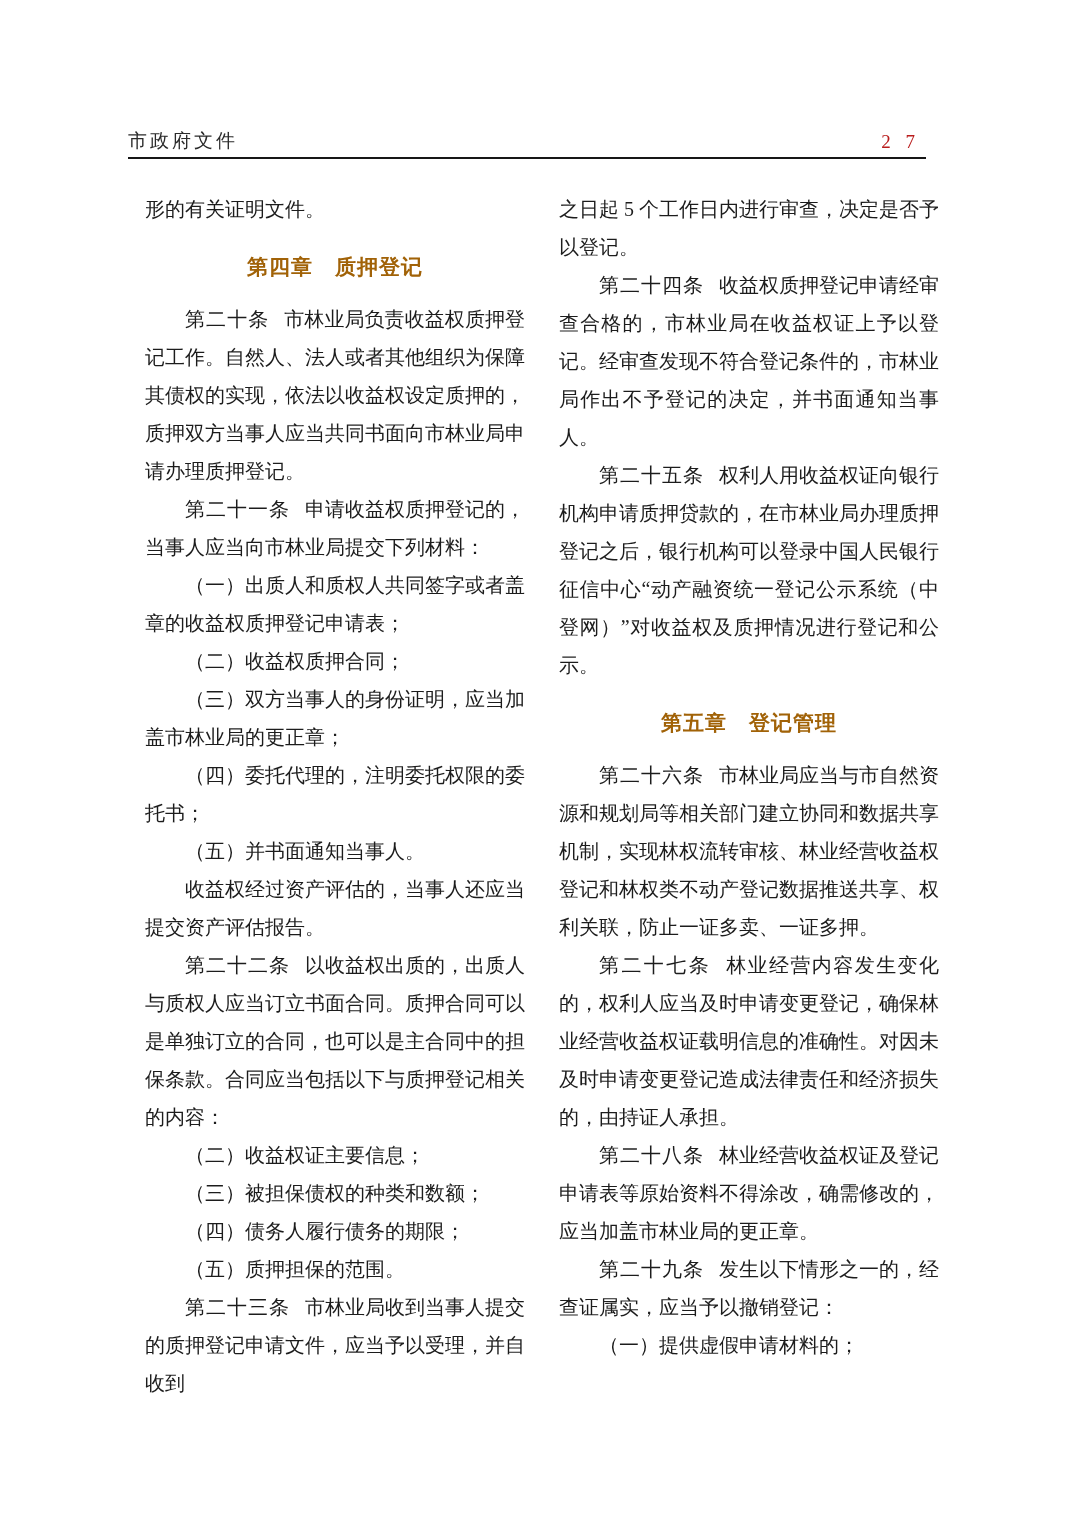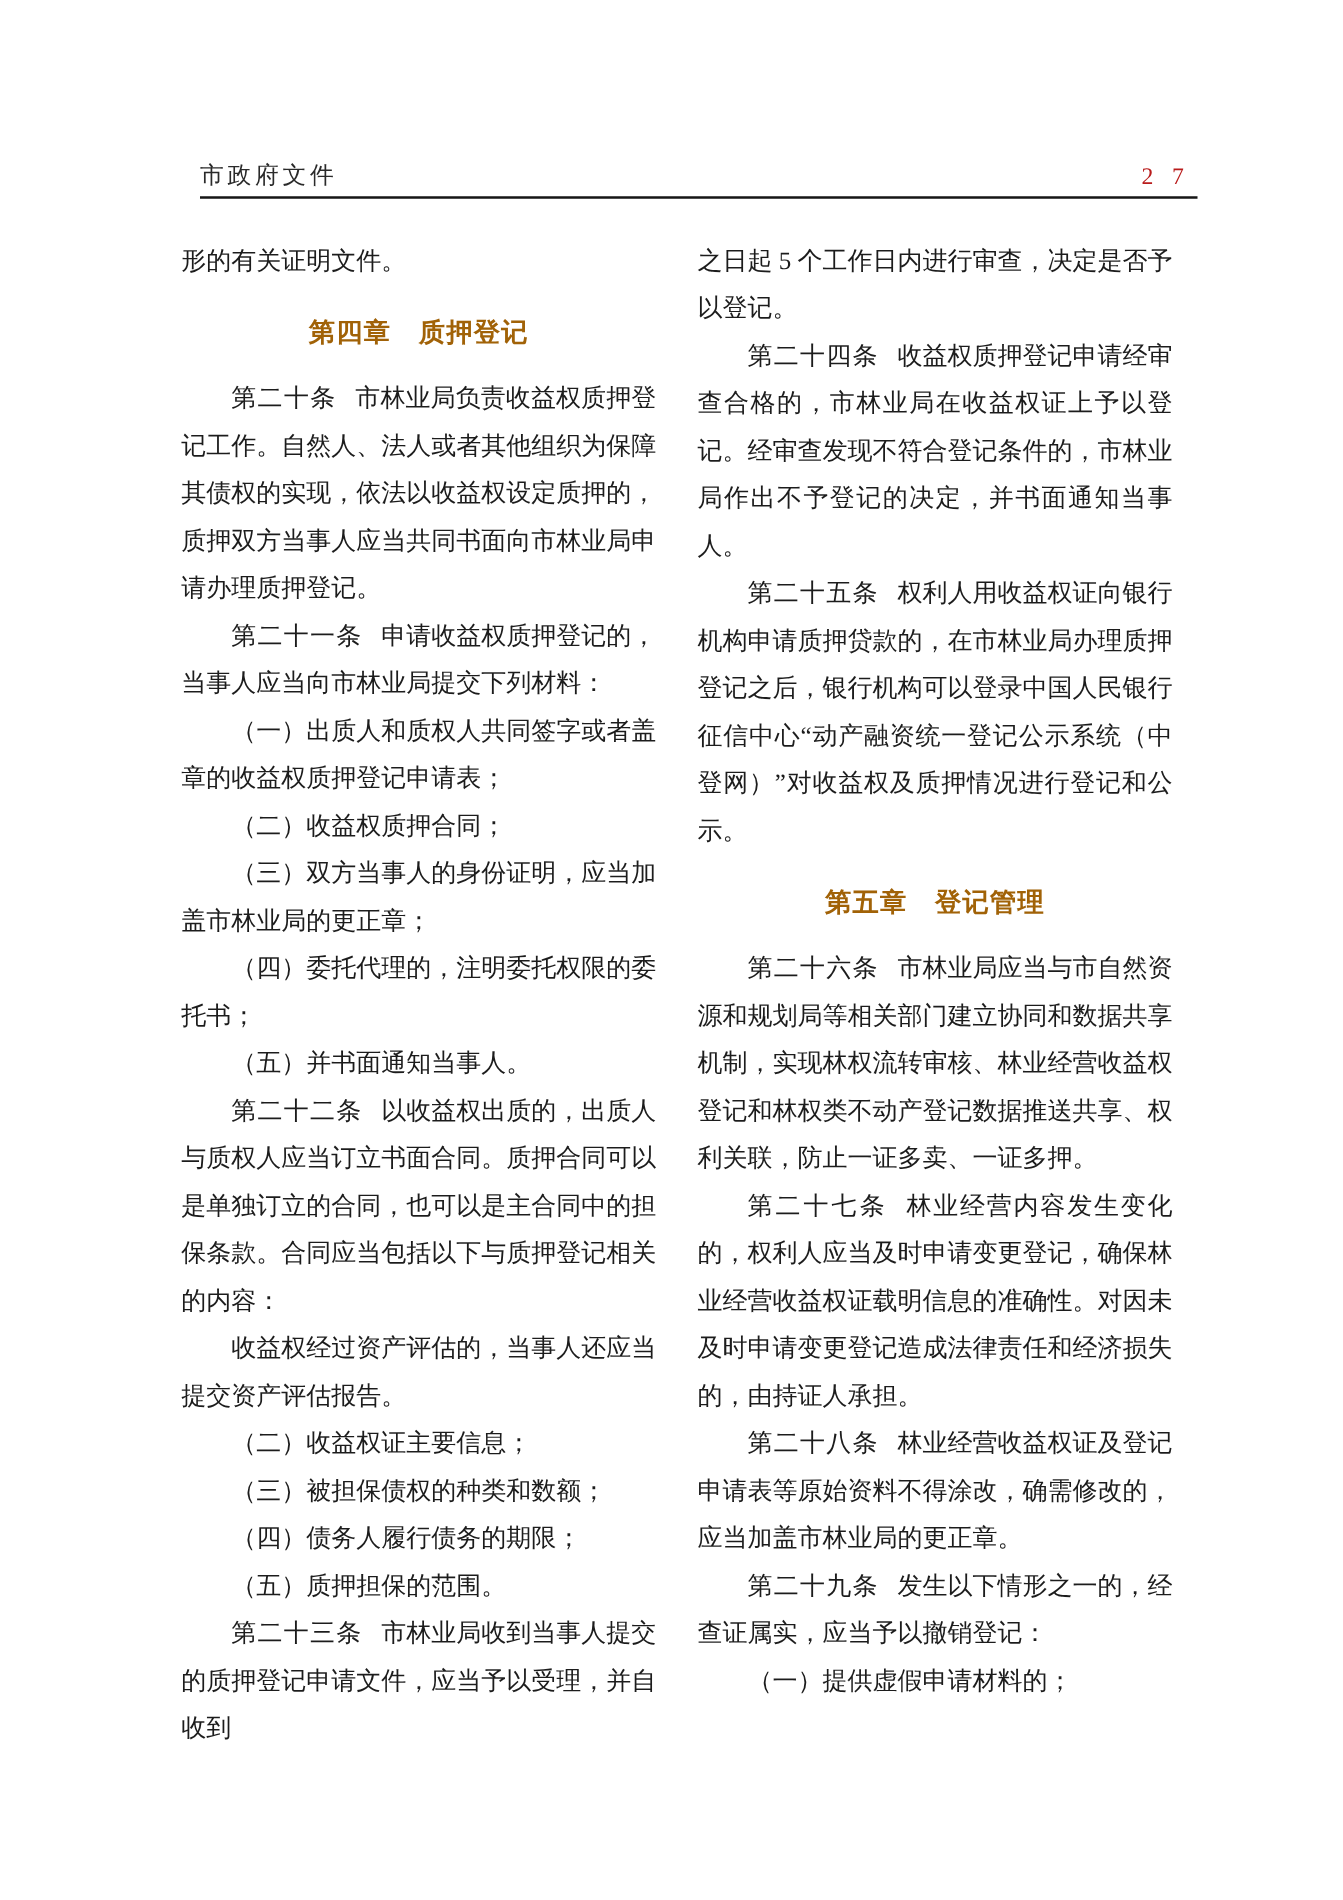--- a/index.html
+++ b/index.html
@@ -10,21 +10,21 @@
   body {
     width: 1074px;
     height: 1520px;
     position: relative;
     font-family: "Liberation Serif", "DejaVu Serif", serif;
     color: #1c1c1c;
     overflow: hidden;
   }
   .page-header {
     position: absolute;
-    left: 160px;
+    left: 128px;
     top: 128px;
     width: 798px;
     display: flex;
     justify-content: space-between;
     align-items: flex-end;
     border-bottom: 2px solid #161616;
     padding-bottom: 3px;
   }
   .header-label {
     font-size: 19px;
@@ -39,20 +39,21 @@
     padding-right: 6px;
     line-height: 24px;
   }
   .content {
     position: absolute;
     left: 145px;
     top: 190px;
     width: 794px;
     display: flex;
     gap: 33px;
+    justify-content: space-between;
   }
   .column {
     width: 380px;
     flex: 0 0 380px;
   }
   .para {
     margin: 0;
     font-size: 20px;
     line-height: 38px;
     text-align: justify;
@@ -93,22 +94,22 @@
   <div class="column">
       <p class="para continuation">形的有关证明文件。</p>
       <div class="chapter-heading">第四章　质押登记</div>
       <p class="para article"><span class="article-lead">第二十条</span>市林业局负责收益权质押登记工作。自然人、法人或者其他组织为保障其债权的实现，依法以收益权设定质押的，质押双方当事人应当共同书面向市林业局申请办理质押登记。</p>
       <p class="para article"><span class="article-lead">第二十一条</span>申请收益权质押登记的，当事人应当向市林业局提交下列材料：</p>
       <p class="para item">（一）出质人和质权人共同签字或者盖章的收益权质押登记申请表；</p>
       <p class="para item">（二）收益权质押合同；</p>
       <p class="para item">（三）双方当事人的身份证明，应当加盖市林业局的更正章；</p>
       <p class="para item">（四）委托代理的，注明委托权限的委托书；</p>
       <p class="para item">（五）并书面通知当事人。</p>
+      <p class="para indent">收益权经过资产评估的，当事人还应当提交资产评估报告。</p>
       <p class="para article"><span class="article-lead">第二十二条</span>以收益权出质的，出质人与质权人应当订立书面合同。质押合同可以是单独订立的合同，也可以是主合同中的担保条款。合同应当包括以下与质押登记相关的内容：</p>
-      <p class="para indent">收益权经过资产评估的，当事人还应当提交资产评估报告。</p>
       <p class="para item">（二）收益权证主要信息；</p>
       <p class="para item">（三）被担保债权的种类和数额；</p>
       <p class="para item">（四）债务人履行债务的期限；</p>
       <p class="para item">（五）质押担保的范围。</p>
       <p class="para article"><span class="article-lead">第二十三条</span>市林业局收到当事人提交的质押登记申请文件，应当予以受理，并自收到</p>
     </div>
   <div class="column">
       <p class="para continuation">之日起 5 个工作日内进行审查，决定是否予以登记。</p>
       <p class="para article"><span class="article-lead">第二十四条</span>收益权质押登记申请经审查合格的，市林业局在收益权证上予以登记。经审查发现不符合登记条件的，市林业局作出不予登记的决定，并书面通知当事人。</p>
       <p class="para article"><span class="article-lead">第二十五条</span>权利人用收益权证向银行机构申请质押贷款的，在市林业局办理质押登记之后，银行机构可以登录中国人民银行征信中心“动产融资统一登记公示系统（中登网）”对收益权及质押情况进行登记和公示。</p>

